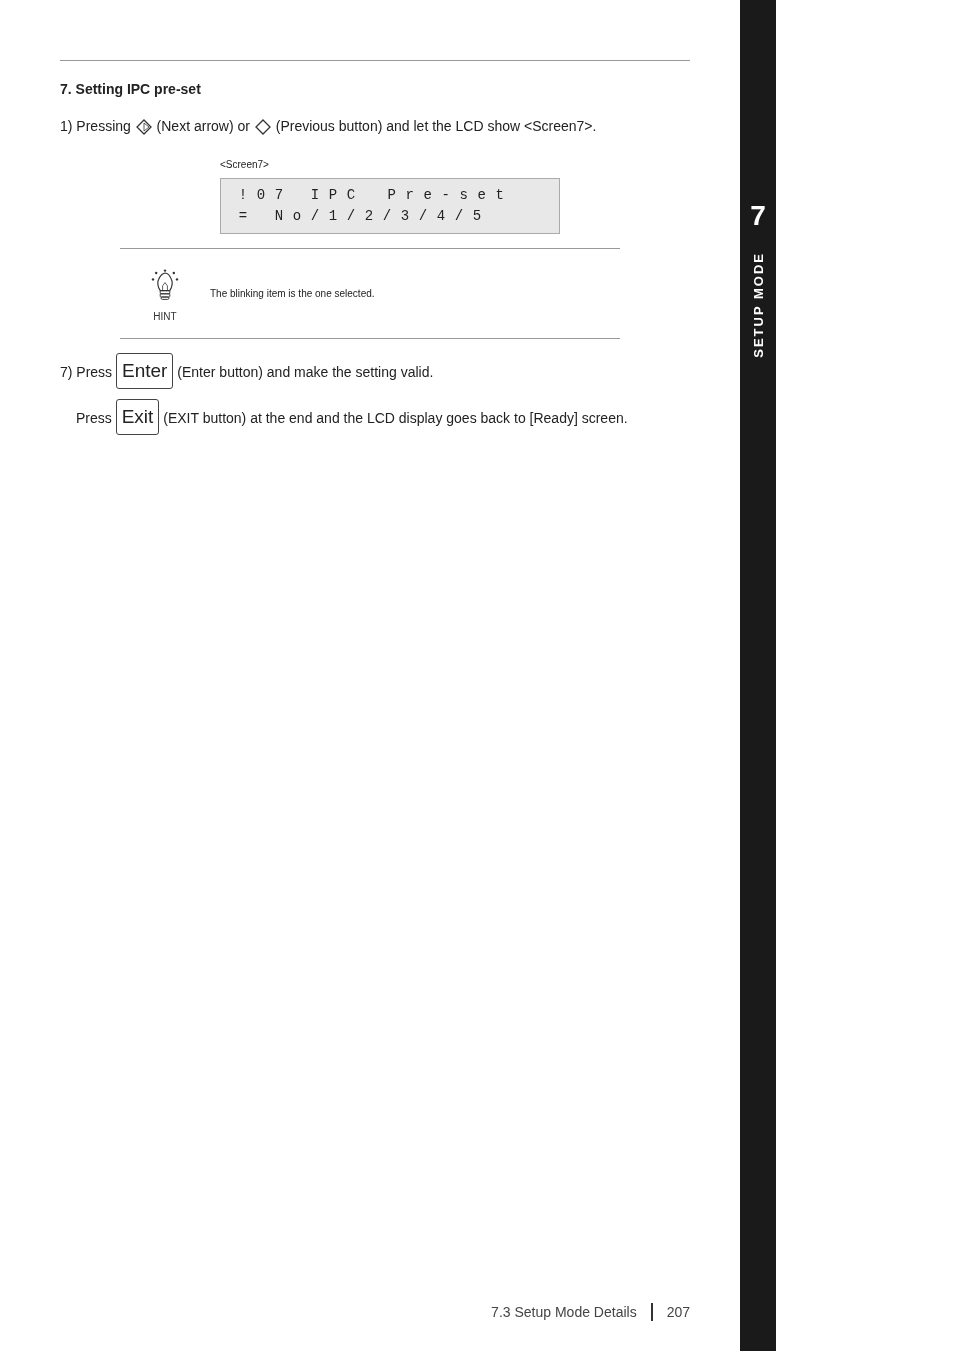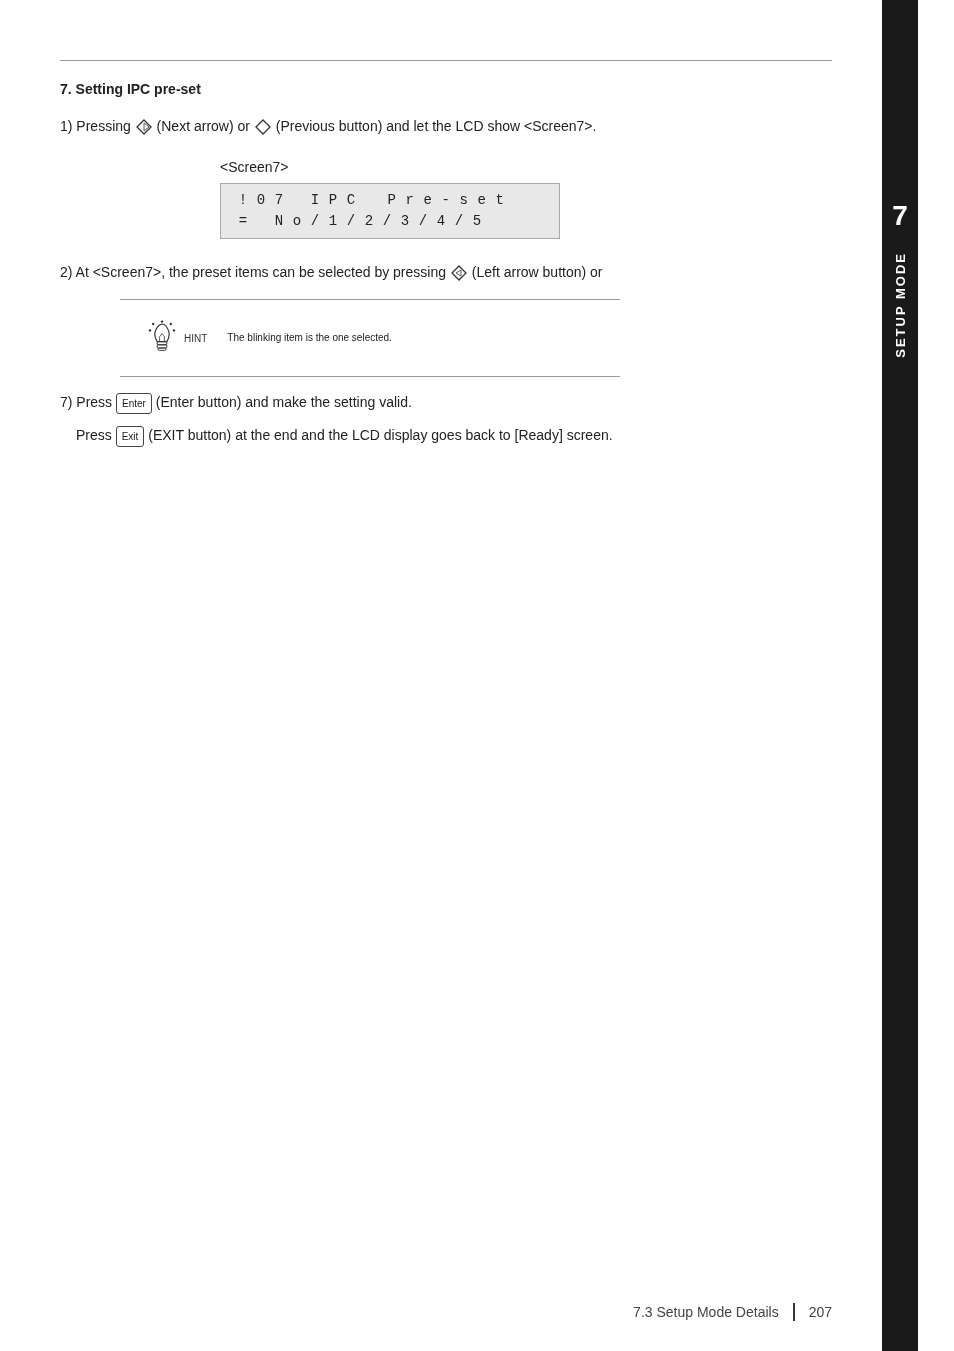--- a/index.html
+++ b/index.html
@@ -9,21 +9,21 @@
       min-height: 1351px;
       background: #ffffff;
       font-family: Arial, Helvetica, sans-serif;
       font-size: 14px;
       color: #222;
       position: relative;
     }
 
     .page-container {
       display: flex;
-      width: 918px;
+      width: 776px;
       min-height: 1351px;
     }
 
     .main-content {
       flex: 1;
       padding: 60px 50px 60px 60px;
       position: relative;
     }
 
     .side-tab {
@@ -84,21 +84,21 @@
       position: relative;
       margin: 0 1px;
     }
 
     .diamond-icon svg {
       width: 16px;
       height: 16px;
     }
 
     .screen-label {
-      font-size: 14px;
+      font-size: 10px;
       margin: 14px 0 8px 160px;
     }
 
     .lcd-display {
       margin: 0 0 0 160px;
       border: 1px solid #aaa;
       background: #e8e8e8;
       display: inline-block;
       padding: 6px 16px;
       font-family: 'Courier New', monospace;
@@ -135,20 +135,21 @@
       display: flex;
       align-items: center;
       margin: 14px 0 14px 60px;
       padding: 16px 20px;
       gap: 20px;
       max-width: 500px;
     }
 
     .hint-icon {
       display: flex;
+      flex-direction: column;
       align-items: center;
       font-size: 10px;
       color: #333;
       min-width: 50px;
     }
 
     .hint-label {
       font-size: 10px;
       margin-top: 2px;
       color: #333;
@@ -163,21 +164,21 @@
       font-size: 10px;
       line-height: 1.5;
     }
 
     
     .key-btn {
       display: inline-block;
       border: 1px solid #444;
       border-radius: 3px;
       padding: 1px 5px;
-      font-size: 10px;
+      font-size: 19px;
       background: #fff;
     }
 
     .step-3 {
       margin-top: 10px;
       margin-bottom: 10px;
     }
 
     .step-press {
       margin-left: 16px;
@@ -272,33 +273,20 @@
         <span>/</span>
         <span>3</span>
         <span>/</span>
         <span>4</span>
         <span>/</span>
         <span>5</span>
       </div>
     </div>
 
     
-    <div class="step step-2">
-      <span class="step-text">
-        <span>2) At &lt;Screen7&gt;, the preset items can be selected by pressing</span>
-        
-        <span class="diamond-icon">
-          <svg viewBox="0 0 16 16" xmlns="http://www.w3.org/2000/svg">
-            <polygon points="8,1 15,8 8,15 1,8" fill="none" stroke="#333" stroke-width="1.3"></polygon>
-            <polygon points="10,5 5,8 10,11" fill="none" stroke="#333" stroke-width="0.8"></polygon>
-          </svg>
-        </span>
-        <span>(Left arrow button) or</span>
-      </span>
-    </div>
 
     
     <div class="hint-box">
       <div class="hint-icon">
 
         <svg class="bulb-svg" viewBox="0 0 50 55" xmlns="http://www.w3.org/2000/svg">
 
           <circle cx="25" cy="7" r="1.5" fill="#333"></circle>
           <circle cx="36" cy="10" r="1.5" fill="#333"></circle>
           <circle cx="14" cy="10" r="1.5" fill="#333"></circle>

